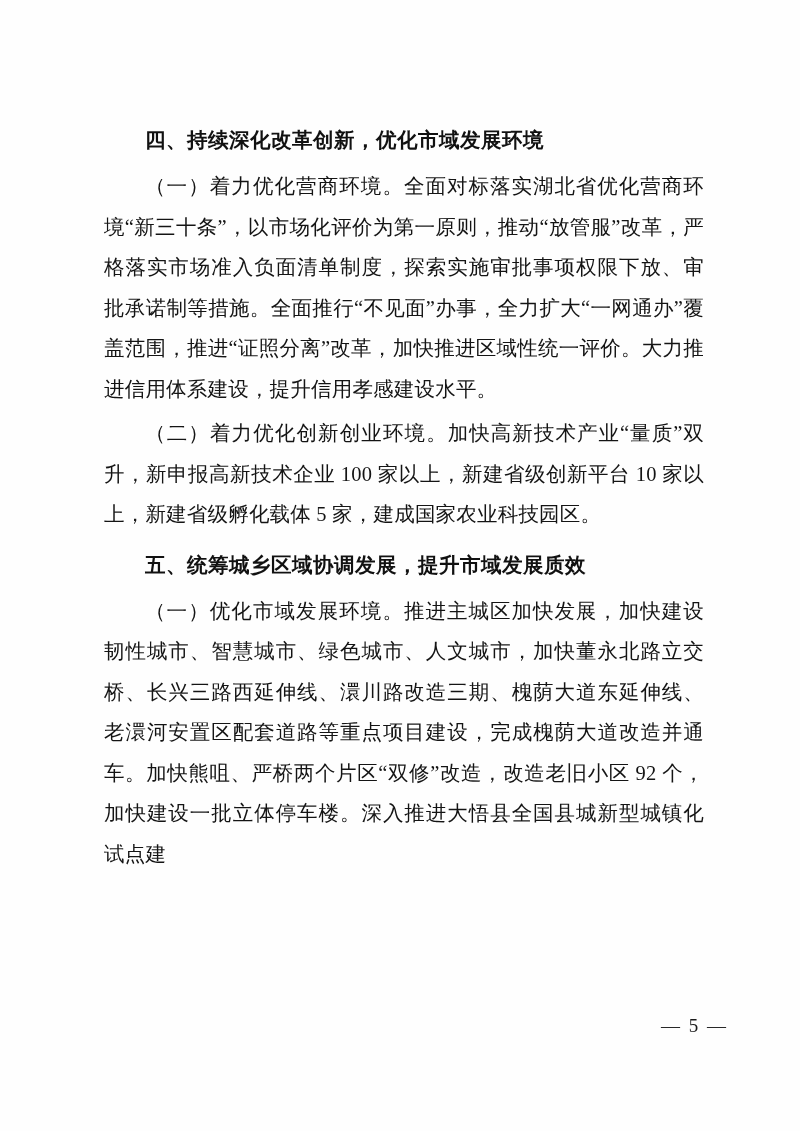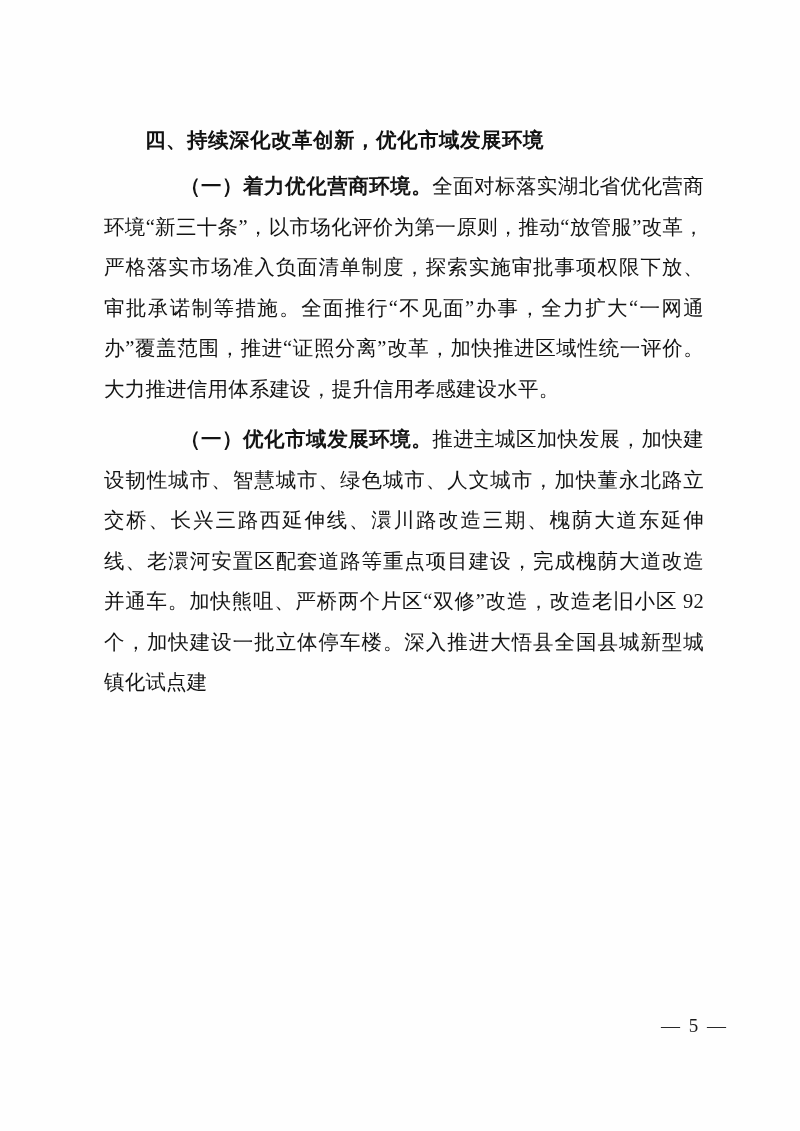--- a/index.html
+++ b/index.html
@@ -45,23 +45,22 @@
     line-height: 40.5px;
     letter-spacing: 0.2px;
     margin: 0 0 4px 0;
     text-indent: 41px;
     text-align: justify;
     text-justify: inter-ideograph;
     color: #141414;
   }
   .para .lead {
     font-family: "DejaVu Sans", "Liberation Sans", sans-serif;
-    font-weight: bold;
+    font-weight: normal;
     letter-spacing: 0.3px;
-    margin-left: 35px;
   }
   .spacer-sm { height: 6px; }
   .page-number {
     position: absolute;
     right: 96px;
     bottom: 94px;
     font-size: 19px;
     letter-spacing: 2px;
     color: #1a1a1a;
     font-family: "Liberation Serif", "DejaVu Serif", serif;
@@ -70,23 +69,25 @@
 </head>
 <body>
 
 <div class="page">
   <div class="content">
 
     <h2 class="heading">四、持续深化改革创新，优化市域发展环境</h2>
 
     <p class="para"><span class="lead">（一）着力优化营商环境。</span><span>全面对标落实湖北省优化营商环境“新三十条”，以市场化评价为第一原则，推动“放管服”改革，严格落实市场准入负面清单制度，探索实施审批事项权限下放、审批承诺制等措施。全面推行“不见面”办事，全力扩大“一网通办”覆盖范围，推进“证照分离”改革，加快推进区域性统一评价。大力推进信用体系建设，提升信用孝感建设水平。</span></p>
 
+    <p class="para"><span class="lead">（二）着力优化创新创业环境。</span><span>加快高新技术产业“量质”双升，新申报高新技术企业 100 家以上，新建省级创新平台 10 家以上，新建省级孵化载体 5 家，建成国家农业科技园区。</span></p>
 
 
     <div class="spacer-sm"></div>
 
+    <h2 class="heading">五、统筹城乡区域协调发展，提升市域发展质效</h2>
 
     <p class="para"><span class="lead">（一）优化市域发展环境。</span><span>推进主城区加快发展，加快建设韧性城市、智慧城市、绿色城市、人文城市，加快董永北路立交桥、长兴三路西延伸线、澴川路改造三期、槐荫大道东延伸线、老澴河安置区配套道路等重点项目建设，完成槐荫大道改造并通车。加快熊咀、严桥两个片区“双修”改造，改造老旧小区 92 个，加快建设一批立体停车楼。深入推进大悟县全国县城新型城镇化试点建</span></p>
 
   </div>
 
   <div class="page-number">— 5 —</div>
 </div>
 
 </body></html>

